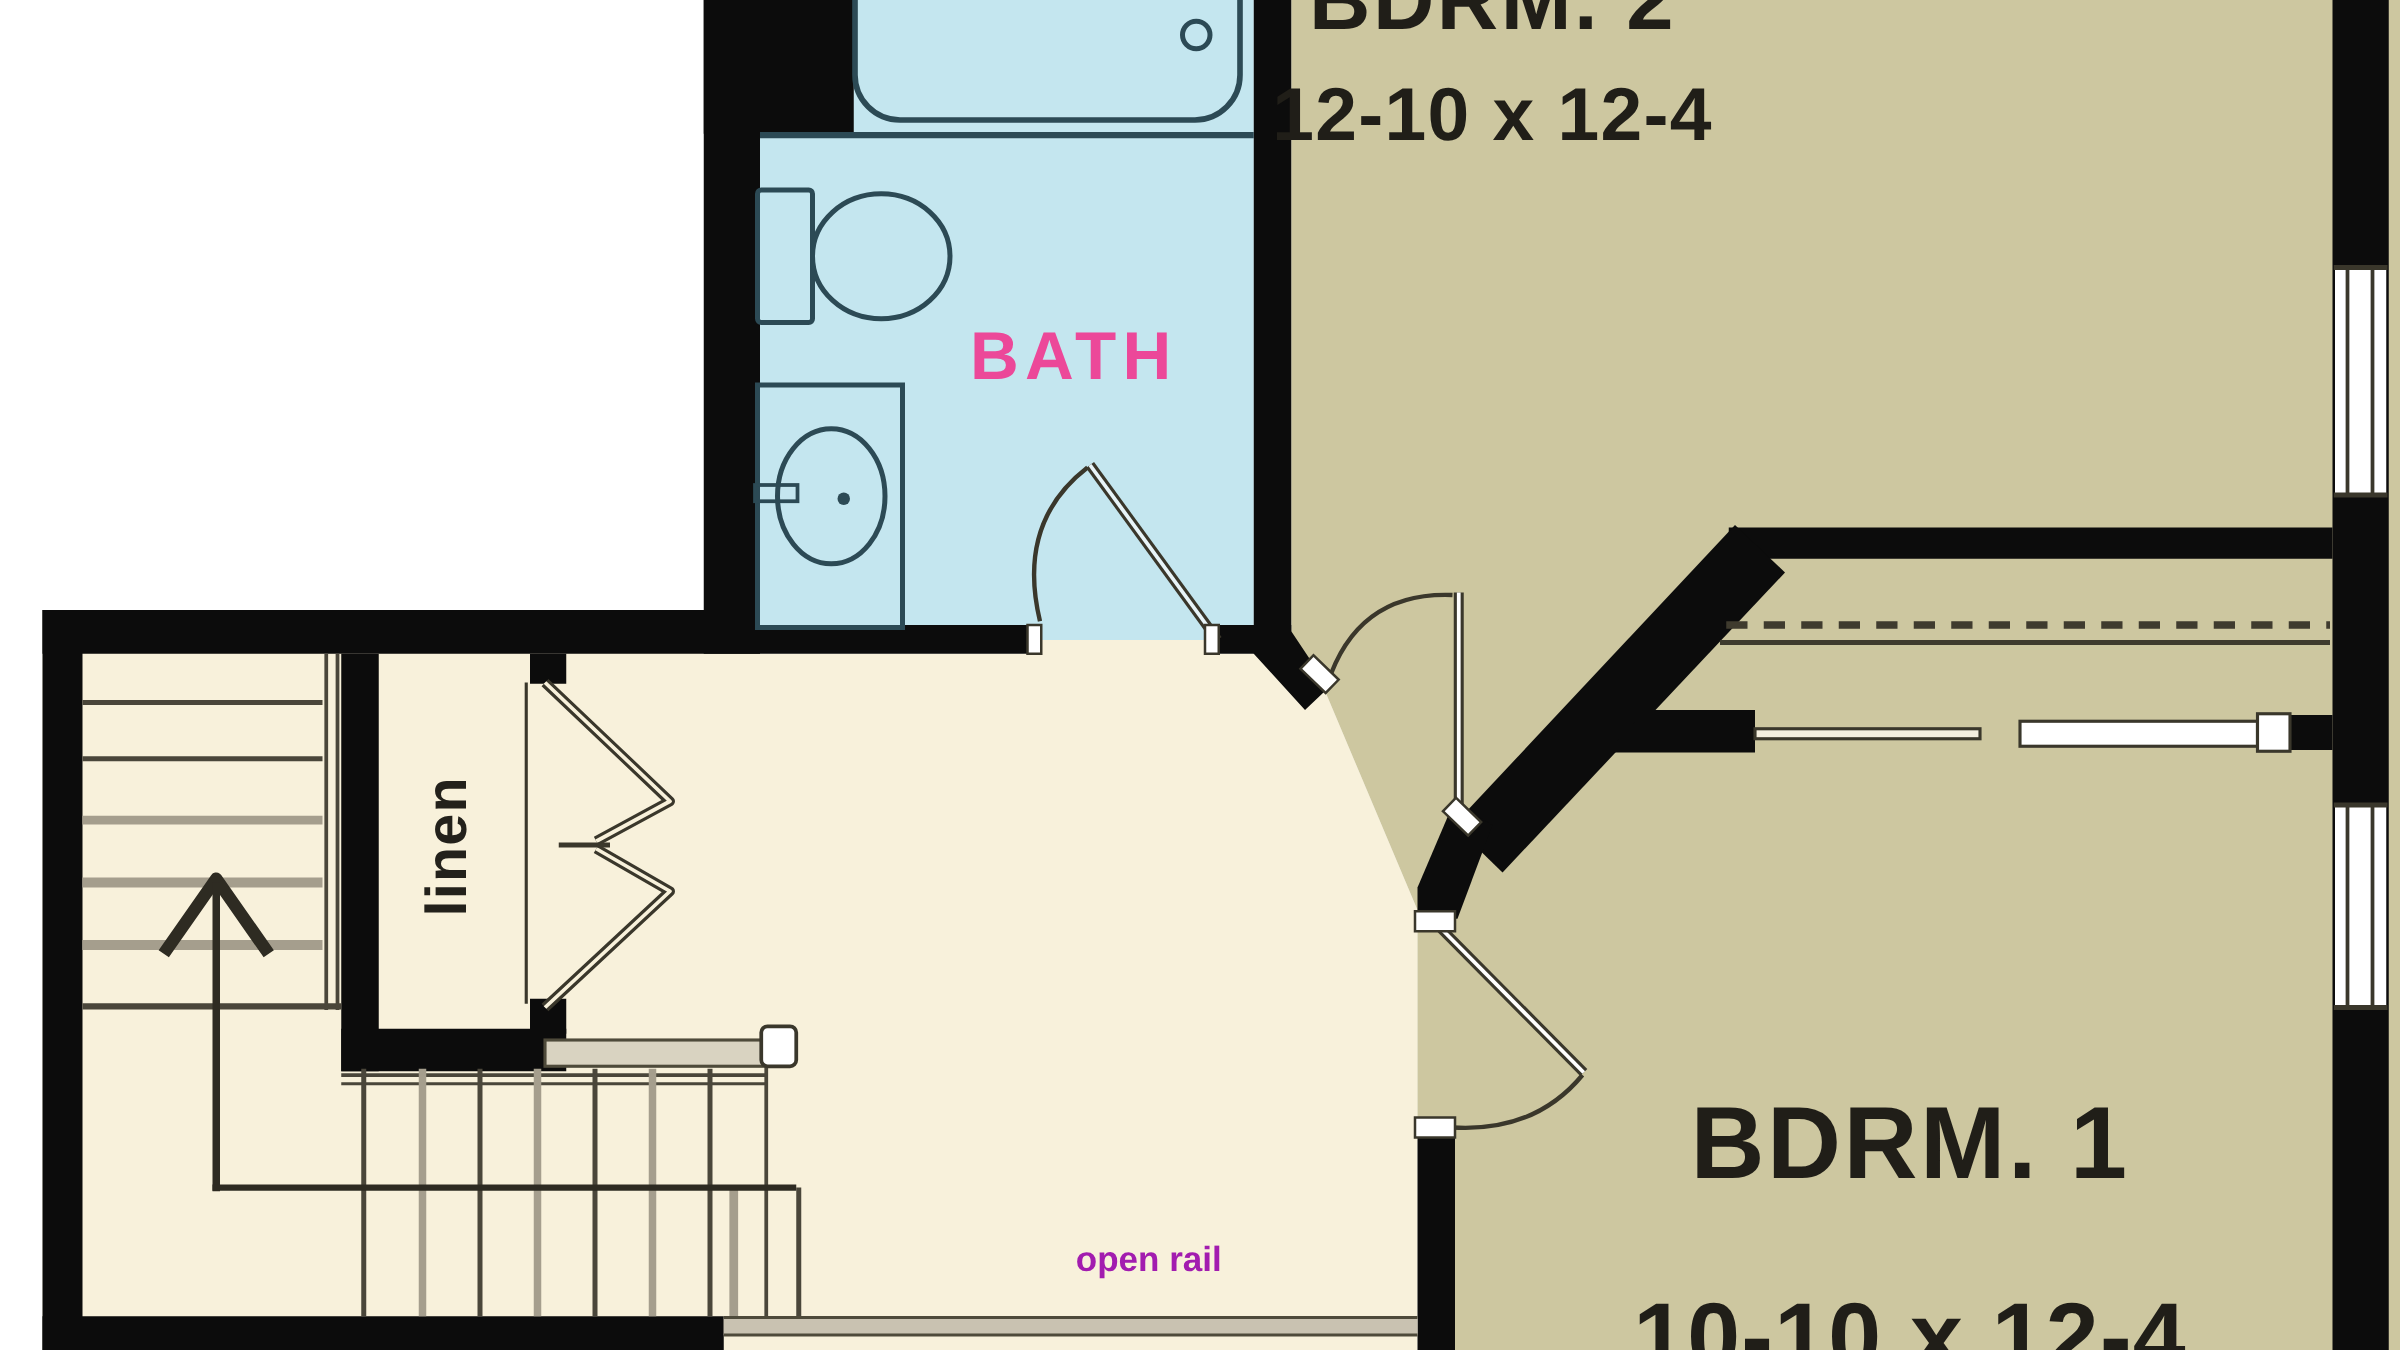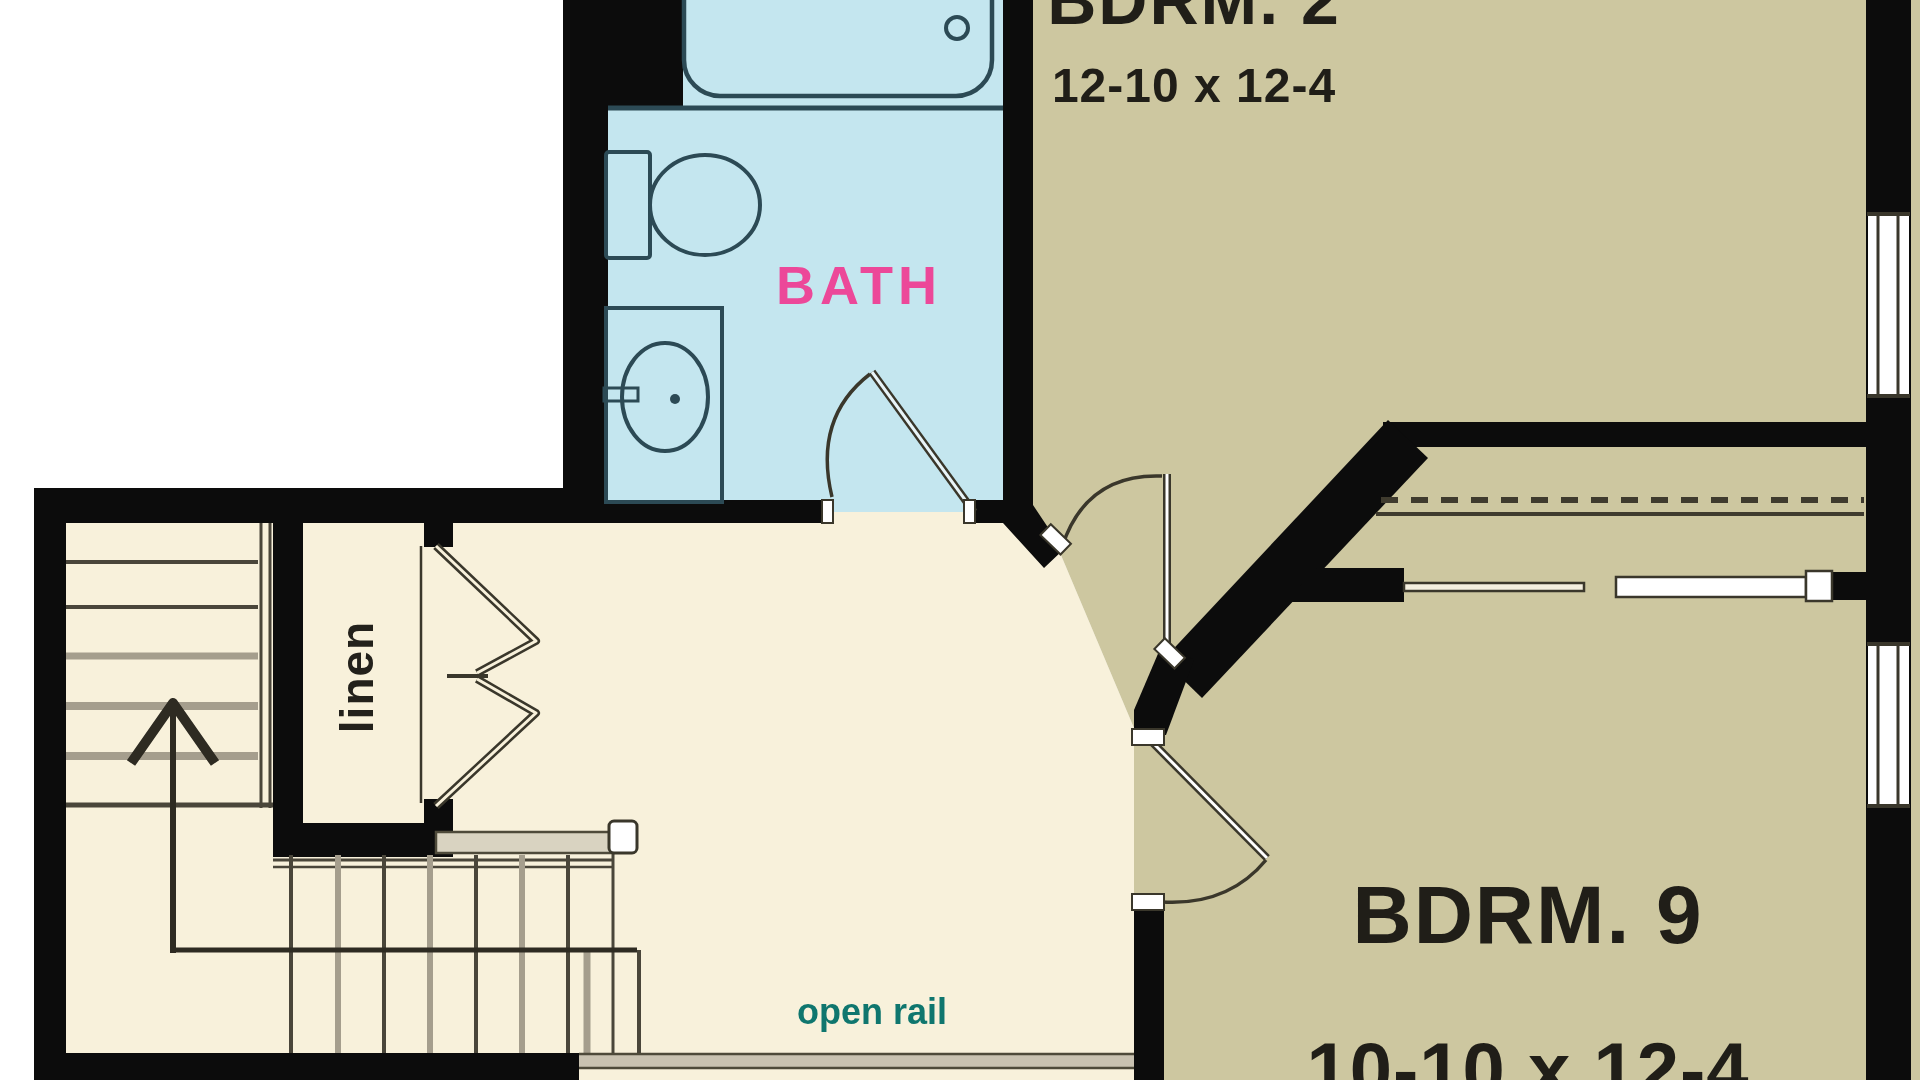--- a/index.html
+++ b/index.html
@@ -2,25 +2,25 @@
 <html><head>
 <meta charset="utf-8">
 <style>
   html,body{margin:0;padding:0;width:1920px;height:1080px;overflow:hidden;background:#fff;
     font-family:"Liberation Sans", sans-serif;}
   #plan{position:relative;width:1920px;height:756px;margin-left:16px;}
   #plan svg{position:absolute;left:0;top:0;}
   .lbl{position:absolute;transform:translateX(-50%);white-space:nowrap;
     font-weight:700;color:#201e18;line-height:1;}
   .lbl-bdrm2{left:1178px;top:-34px;font-size:68px;letter-spacing:2px;}
-  .lbl-bdrm2dims{left:1178px;top:62px;font-size:48px;letter-spacing:1px;}
+  .lbl-bdrm2dims{left:1178px;top:62px;font-size:60px;letter-spacing:1px;}
   .lbl-bath{left:843px;top:258px;font-size:54px;letter-spacing:5px;color:#ec4899;}
   .lbl-linen{left:341px;top:677px;transform:translate(-50%,-50%) rotate(-90deg);
     font-size:46px;letter-spacing:1px;color:#23211b;}
-  .lbl-openrail{left:856px;top:994px;font-size:36px;color:#0f766e;}
+  .lbl-openrail{left:903px;top:994px;font-size:28px;color:#a21caf;}
   .lbl-bdrm3{left:1512px;top:874px;font-size:82px;letter-spacing:2px;}
   .lbl-bdrm3dims{left:1512px;top:1032px;font-size:76px;letter-spacing:1px;}
 </style>
 </head>
 <body>
 
 <div id="plan">
 <svg width="1920" height="1080" viewBox="0 0 1920 1080">
 
   <rect x="0" y="0" width="1920" height="1080" fill="#ffffff"></rect>
@@ -165,15 +165,15 @@
     <rect x="1116" y="729" width="32" height="16" fill="#ffffff" stroke="#3a372b" stroke-width="2"></rect>
     <rect x="1116" y="894" width="32" height="16" fill="#ffffff" stroke="#3a372b" stroke-width="2"></rect>
   </g>
 </svg>
 
   <div class="lbl lbl-bdrm2">BDRM. 2</div>
   <div class="lbl lbl-bdrm2dims">12-10 x 12-4</div>
   <div class="lbl lbl-bath">BATH</div>
   <div class="lbl lbl-linen">linen</div>
   <div class="lbl lbl-openrail">open rail</div>
-  <div class="lbl lbl-bdrm3">BDRM. 9</div>
+  <div class="lbl lbl-bdrm3">BDRM. 1</div>
   <div class="lbl lbl-bdrm3dims">10-10 x 12-4</div>
 </div>
 
 </body></html>

